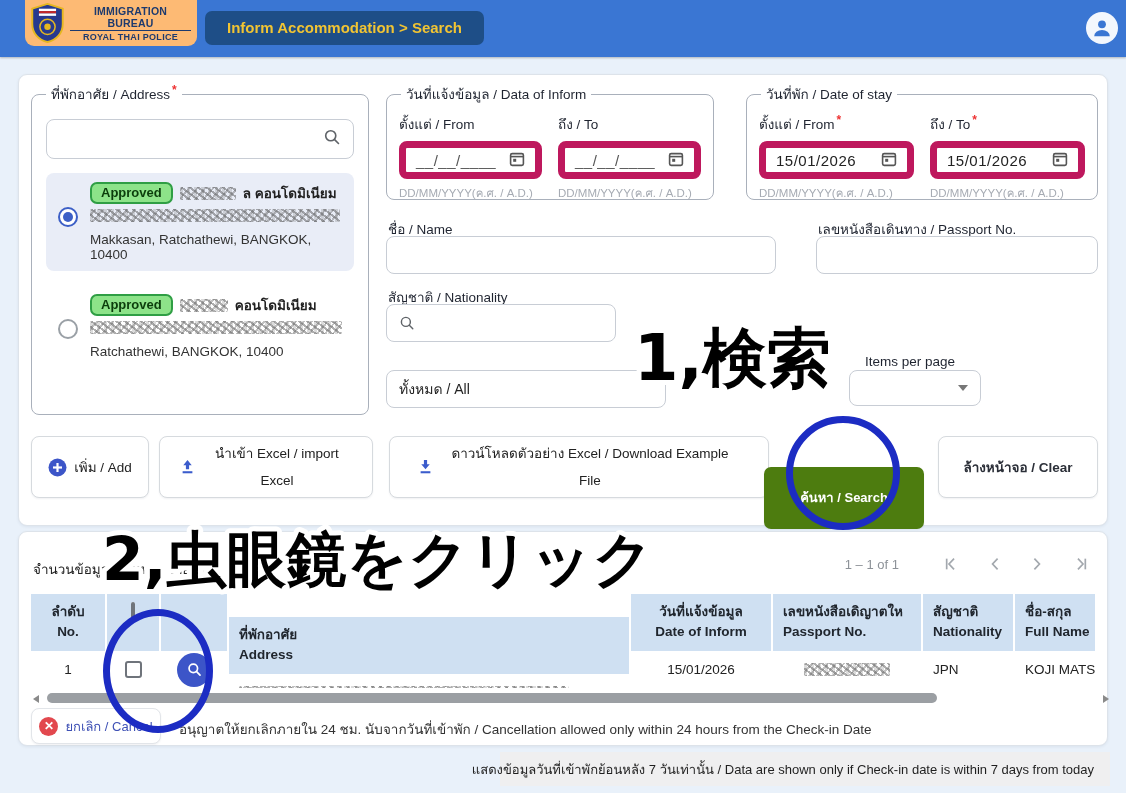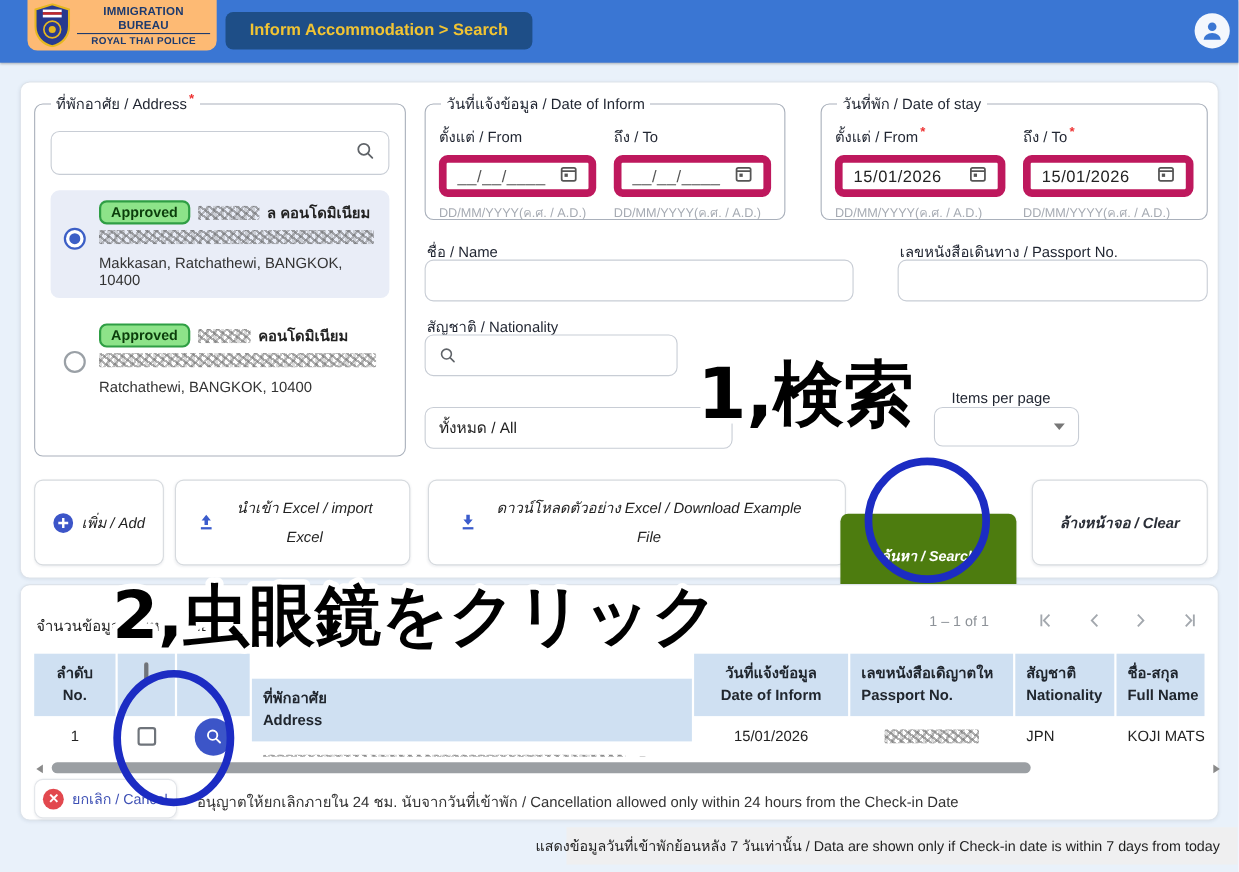--- a/index.html
+++ b/index.html
@@ -59,21 +59,21 @@
   .dt-input .val { letter-spacing:.5px; }
   .dt-input .cal { margin-left:auto; }
   .dt-input.empty .val { color:#555; }
   .hint { font-size:11.5px; color:#a6abb3; margin-top:5px; }
 
   .abs-label { position:absolute; font-size:13.5px; color:#1f2430; }
   .abs-input { position:absolute; height:38px; border:1px solid #c8cdd5; border-radius:8px; background:#fff; display:flex; align-items:center; padding:0 12px; font-size:14px; color:#222; }
   .caret { width:0; height:0; border-left:5px solid transparent; border-right:5px solid transparent; border-top:6px solid #777; margin-left:auto; }
 
   
-  .btn { position:absolute; top:361px; height:78px; background:#fff; border:1px solid #d6dade; border-radius:8px; font-size:13.5px; color:#222; display:flex; align-items:center; justify-content:center; text-align:center; cursor:pointer; box-shadow:0 1px 2px rgba(40,60,90,.07); line-height:2.0; padding:0 0;font-style:italic; }
+  .btn { position:absolute; top:361px; height:62px; background:#fff; border:1px solid #d6dade; border-radius:8px; font-size:13.5px; color:#222; display:flex; align-items:center; justify-content:center; text-align:center; cursor:pointer; box-shadow:0 1px 2px rgba(40,60,90,.07); line-height:2.0; padding:0 0; }
   .btn .bicon { margin-right:7px; display:inline-flex; vertical-align:middle; }
   .btn-add { left:12px; width:118px; }
   .btn-import { left:140px; width:214px; }
   .btn-download { left:370px; width:380px; }
   .btn-search { left:745px; width:160px; background:#4d7c0f; border:none; color:#fff; font-weight:bold; font-size:13px; border-radius:7px;margin-top:31px; }
   .btn-clear { left:919px; width:160px; font-weight:bold; color:#2b2f38; }
   .btn-import span[data-bind], .btn-download span[data-bind] { display:inline; }
 
   
   .count-text { position:absolute; left:14px; top:26px; font-size:13.5px; color:#222; }
@@ -101,21 +101,21 @@
   .hscroll .bar { position:absolute; left:16px; top:1px; width:890px; height:10px; background:#9b9fa3; border-radius:6px; }
   .tri { position:absolute; width:0; height:0; top:3px; }
   .tri-l { left:2px; border-top:4px solid transparent; border-bottom:4px solid transparent; border-right:6px solid #8a8a8a; }
   .tri-r { right:2px; border-top:4px solid transparent; border-bottom:4px solid transparent; border-left:6px solid #8a8a8a; }
 
   .btn-cancel { position:absolute; left:12px; top:176px; width:130px; height:36px; background:#fff; border:1px solid #e2e5e9; border-radius:8px; display:flex; align-items:center; justify-content:center; gap:7px; font-size:13px; color:#3f51b5; cursor:pointer; box-shadow:0 1px 2px rgba(40,60,90,.07); }
   .x-circle { width:19px; height:19px; border-radius:50%; background:#e2484e; color:#fff; font-size:12px; font-weight:bold; display:flex; align-items:center; justify-content:center; line-height:1; }
   .cancel-note { position:absolute; left:160px; top:186px; font-size:13.5px; color:#333; white-space:nowrap; }
 
   
-  .footer-strip { position:absolute; right:1px; top:752px; width:610px; height:34px; background:#efeff0; display:flex; align-items:center; justify-content:flex-end; padding-right:16px; font-size:13px; color:#1f1f1f; white-space:nowrap; }
+  .footer-strip { position:absolute; right:16px; top:752px; width:610px; height:34px; background:#efeff0; display:flex; align-items:center; justify-content:flex-end; padding-right:16px; font-size:13px; color:#1f1f1f; white-space:nowrap; }
 
   
   .anno { position:absolute; pointer-events:none; z-index:60; }
   .anno text { font-family:"DejaVu Sans","Liberation Sans",sans-serif; font-weight:bold; fill:#000; stroke:#fff; stroke-width:10px; paint-order:stroke; stroke-linejoin:round; }
   .anno-circle { position:absolute; border:7px solid #1c2cc3; border-radius:50%; background:transparent; pointer-events:none; z-index:55; }
   .circ-search { left:786px; top:416px; width:114px; height:114px; }
   .circ-mag { left:103px; top:609px; width:110px; height:124px; }
 </style>
 </head>
 <body>
@@ -177,21 +177,21 @@
           <span class="badge-approved" data-bind="form.address.options.1.badge">Approved</span>
           <span class="redact" style="width:48px"></span>
           <span class="opt-name" data-bind="form.address.options.1.name_visible">คอนโดมิเนียม</span>
         </div>
         <span class="redact block" style="width:252px"></span>
         <div class="opt-line3" data-bind="form.address.options.1.location">Ratchathewi, BANGKOK, 10400</div>
       </div>
     </fieldset>
 
     <fieldset class="fs fs-doi">
-      <legend data-bind="form.date_of_inform.legend">วันที่แจ้งข้อมูล / Date of Inform</legend>
+      <legend data-bind="form.date_of_inform.legend">วันที่แจ้งข้อมูล / Data of Inform</legend>
       <div class="date-cols">
         <div class="date-col">
           <div class="fld-label" data-bind="form.date_of_inform.from_label">ตั้งแต่ / From</div>
           <div class="dt-input empty">
             <span class="val" data-bind="form.date_of_inform.from_value">__/__/____</span>
             <span class="cal">
               <svg width="16" height="16" viewBox="0 0 16 16">
                   <rect x="1.6" y="2.6" width="12.8" height="11.8" rx="1.6" fill="none" stroke="#555" stroke-width="1.6"></rect>
                   <line x1="1.6" y1="5.6" x2="14.4" y2="5.6" stroke="#555" stroke-width="1.6"></line>
                   <rect x="4.2" y="7.8" width="3" height="3" fill="#555"></rect>

